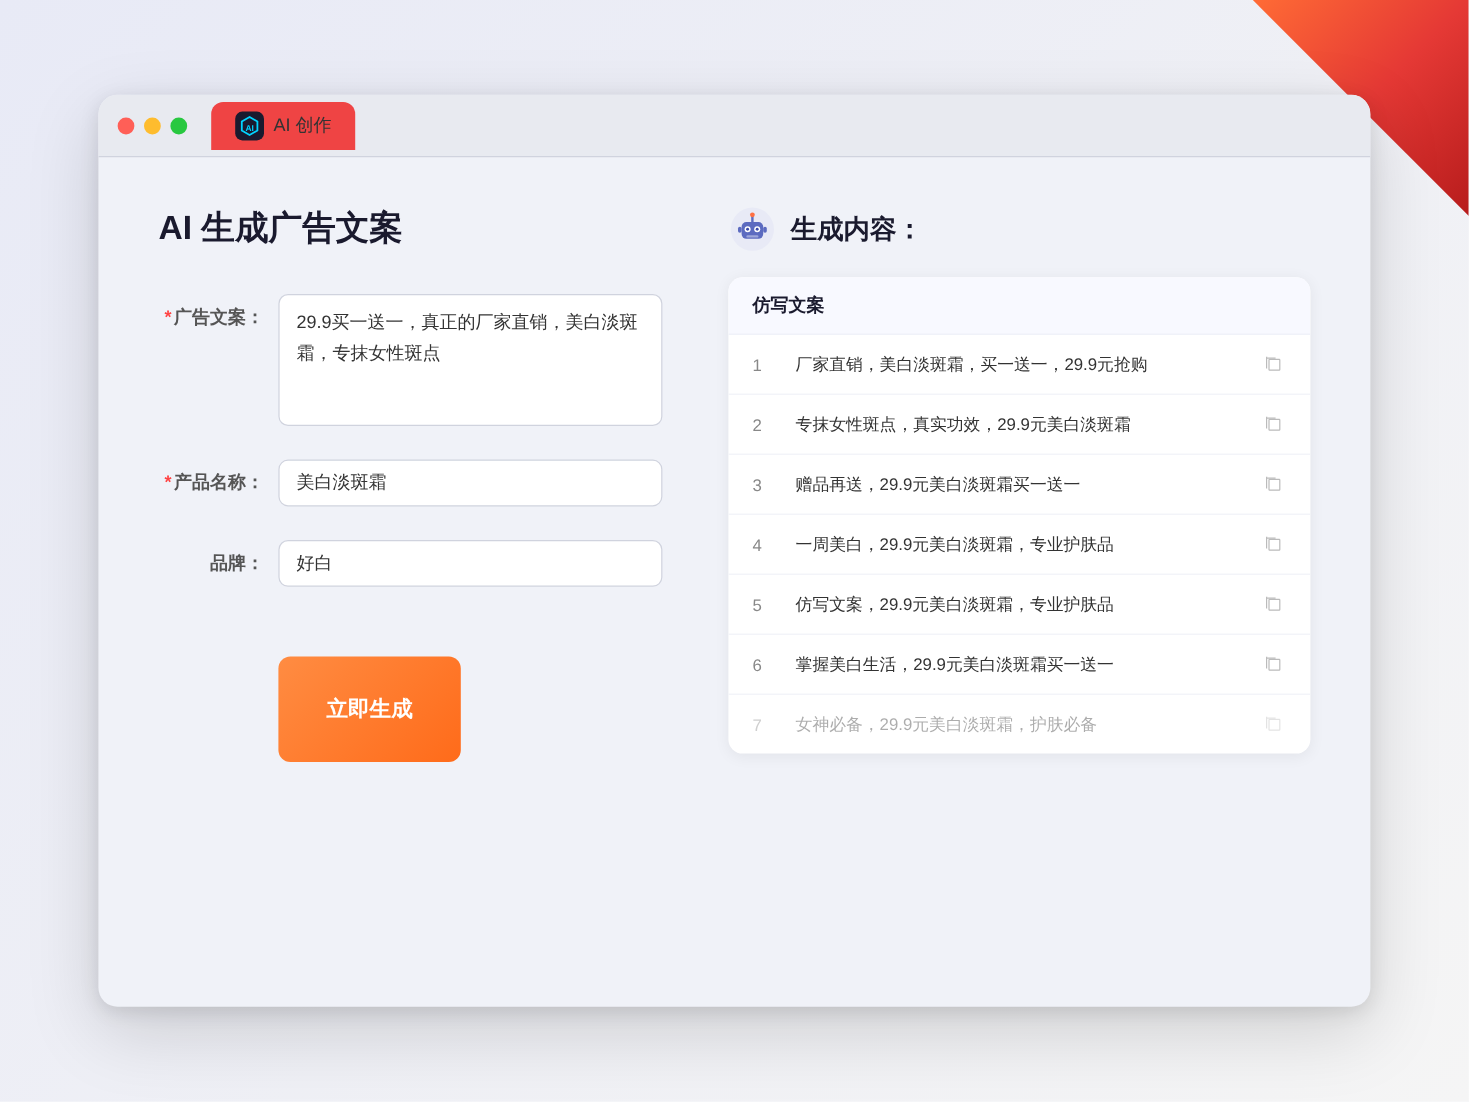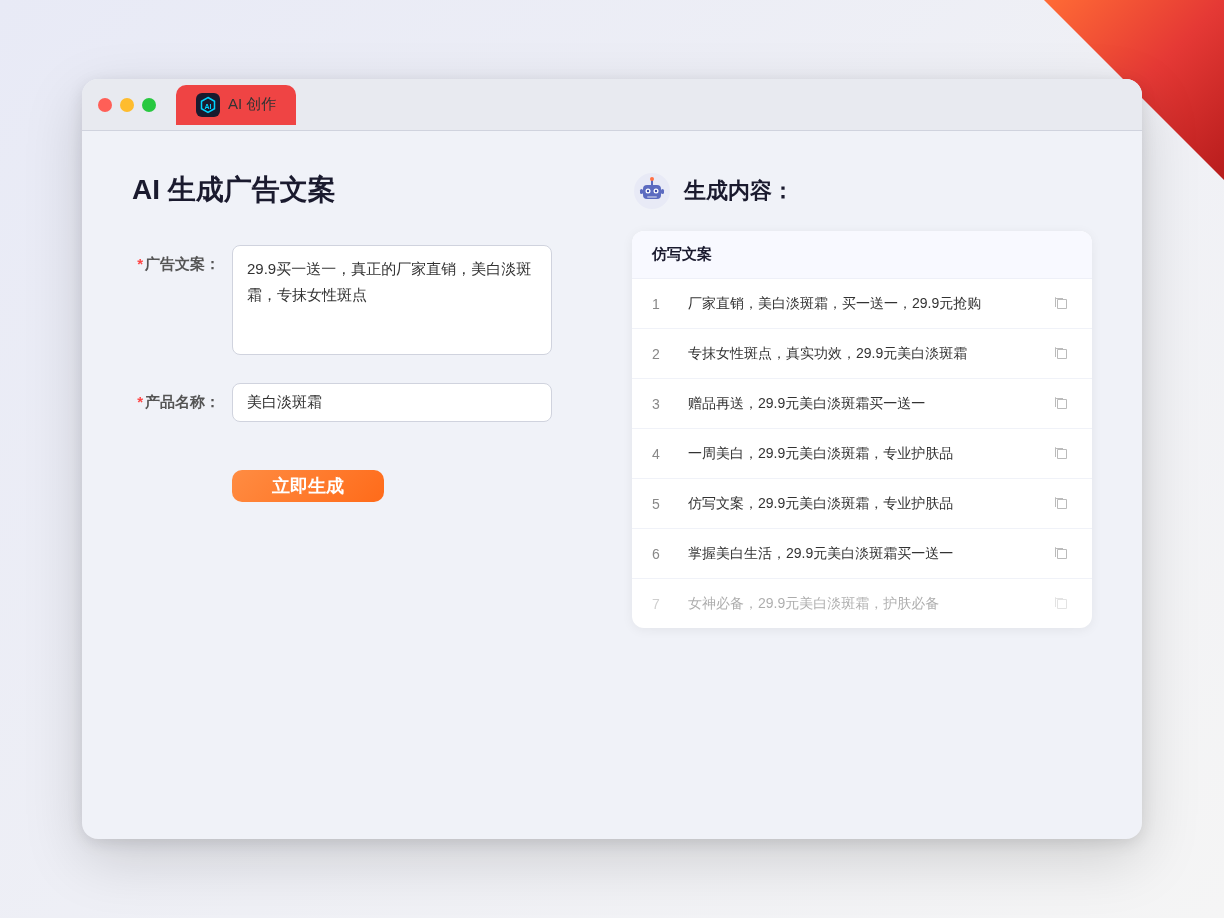--- a/index.html
+++ b/index.html
@@ -87,21 +87,21 @@
       color: #00d4ff;
       font-size: 13px;
       font-weight: bold;
     }
 
     
     .browser-content {
       display: flex;
       height: calc(100% - 52px);
       padding: 40px 50px;
-      gap: 80px;
+      gap: 55px;
     }
 
     
     .left-panel {
       flex: 0 0 420px;
     }
     .page-title {
       font-size: 28px;
       font-weight: 700;
       color: #1a1a2e;
@@ -141,25 +141,25 @@
     textarea.form-input {
       height: 110px;
       line-height: 1.7;
     }
 
     .generate-btn {
       background: linear-gradient(135deg, #ff8c42, #ff6b1a);
       color: white;
       border: none;
       border-radius: 10px;
-      padding: 4px 40px;
+      padding: 32px 40px;
       font-size: 18px;
       font-weight: 600;
       cursor: pointer;
-      margin-top: 20px;
+      margin-top: 30px;
       margin-left: 100px;
       font-family: inherit;
     }
 
     
     .right-panel {
       flex: 1;
     }
     .right-header {
       display: flex;
@@ -266,20 +266,24 @@
         <textarea class="form-input" style="">29.9买一送一，真正的厂家直销，美白淡斑霜，专抹女性斑点</textarea>
       </div>
 
       
       <div class="form-group">
         <label class="form-label required">产品名称：</label>
         <input type="text" class="form-input" value="美白淡斑霜" style="">
       </div>
 
       
+      <div class="form-group">
+        <label class="form-label">品牌：</label>
+        <input type="text" class="form-input" value="好白" style="">
+      </div>
 
       
       <button class="generate-btn">立即生成</button>
     </div>
 
     <div class="right-panel">
       <div class="right-header">
 
         <svg class="robot-icon" viewBox="0 0 40 40" fill="none" xmlns="http://www.w3.org/2000/svg">
           <circle cx="20" cy="20" r="18" fill="#e8eaf6"></circle>

